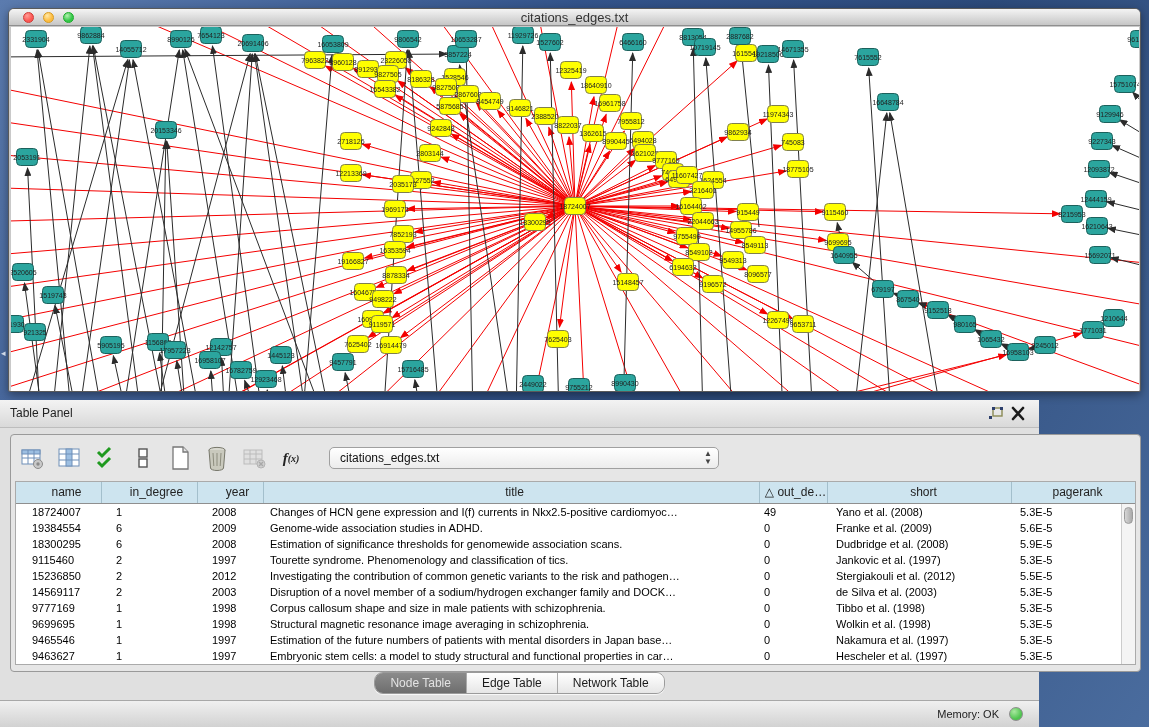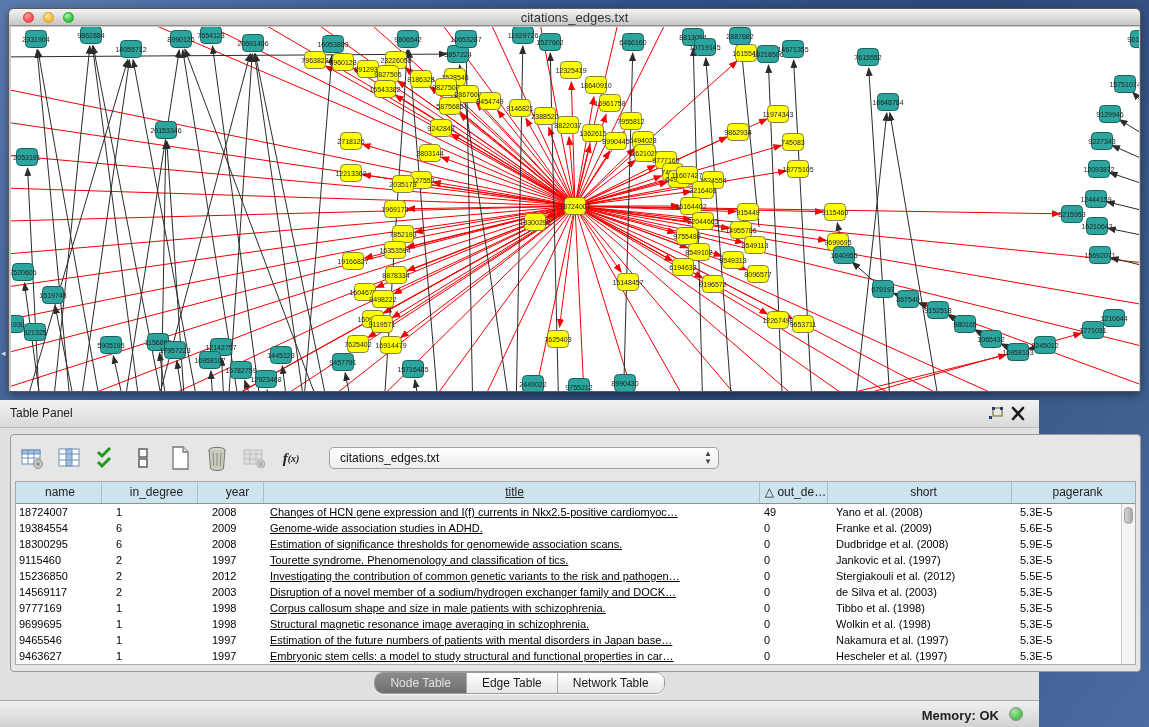--- a/index.html
+++ b/index.html
@@ -45,42 +45,42 @@
                   font-size:8px; color:#444; }
 
   .tableize { position:absolute; left:4px; top:46px; width:1121px; height:184px; background:#fff;
               border:1px solid #aaa; }
   .thead { display:flex; height:22px; background:#cde4ef; border-bottom:1px solid #8f8f8f; }
   .th { font-size:12px; color:#222; text-align:center; line-height:21px; border-right:1px solid #a3bfcc;
         overflow:hidden; white-space:nowrap; }
   .tbody { position:relative; }
   .trow { display:flex; height:16px; background:#fff; }
   .td { font-size:11px; color:#000; line-height:16px; white-space:nowrap; overflow:hidden; }
-  .c0 { width:86px;  padding-left:3px; }
+  .c0 { width:86px;  padding-left:16px; }
   .c1 { width:96px;  padding-left:14px; }
   .c2 { width:66px;  padding-left:14px; }
-  .c3 { width:496px; padding-left:6px;text-decoration:underline; }
+  .c3 { width:496px; padding-left:6px; }
   .c4 { width:68px;  padding-left:4px; }
   .c5 { width:184px; padding-left:8px; }
   .c6 { flex:1;      padding-left:8px; }
   .vscroll { position:absolute; right:0; top:22px; bottom:0; width:14px; background:#f4f4f4; border-left:1px solid #ccc; }
   .vthumb { position:absolute; left:2px; top:3px; width:9px; height:17px; border-radius:5px;
             background:linear-gradient(90deg,#d6d6d6,#a9a9a9); border:1px solid #9a9a9a; }
 
   .tab-bar { position:absolute; left:0; top:272px; width:100%; height:23px; display:flex; justify-content:center; }
   .seg { display:flex; border:1px solid #9b9b9b; border-radius:9px; overflow:hidden; height:22px;
          box-shadow:0 1px 1px rgba(255,255,255,.8); }
   .seg-btn { padding:0 15px; font-size:12px; line-height:21px; background:linear-gradient(#ffffff,#e6e6e6);
              color:#1a1a1a; border-right:1px solid #aaa; }
   .seg-btn:last-child { border-right:none; }
   .seg-btn.selected { background:linear-gradient(#8b8b8b,#6e6e6e); color:#e3e3e3; }
 
   .status-bar { position:absolute; left:0; top:300px; width:100%; height:27px;
                 background:linear-gradient(#f0f0f0,#d2d2d2); border-top:1px solid #a8a8a8; }
-  .memory-label { position:absolute; right:40px; top:7px; font-size:13px; color:#222;font-weight:bold; }
+  .memory-label { position:absolute; right:40px; top:7px; font-size:11px; color:#222; }
   .memory-dot { position:absolute; right:16px; top:6px; width:14px; height:14px; border-radius:50%;
                 background:radial-gradient(circle at 35% 30%,#a9e8a0,#4fc44f 65%); border:1px solid #8d8d8d; }
 </style>
 </head>
 <body>
 
 <div class="desktop">
 
   <div class="graph-window">
     <div class="title-bar">

